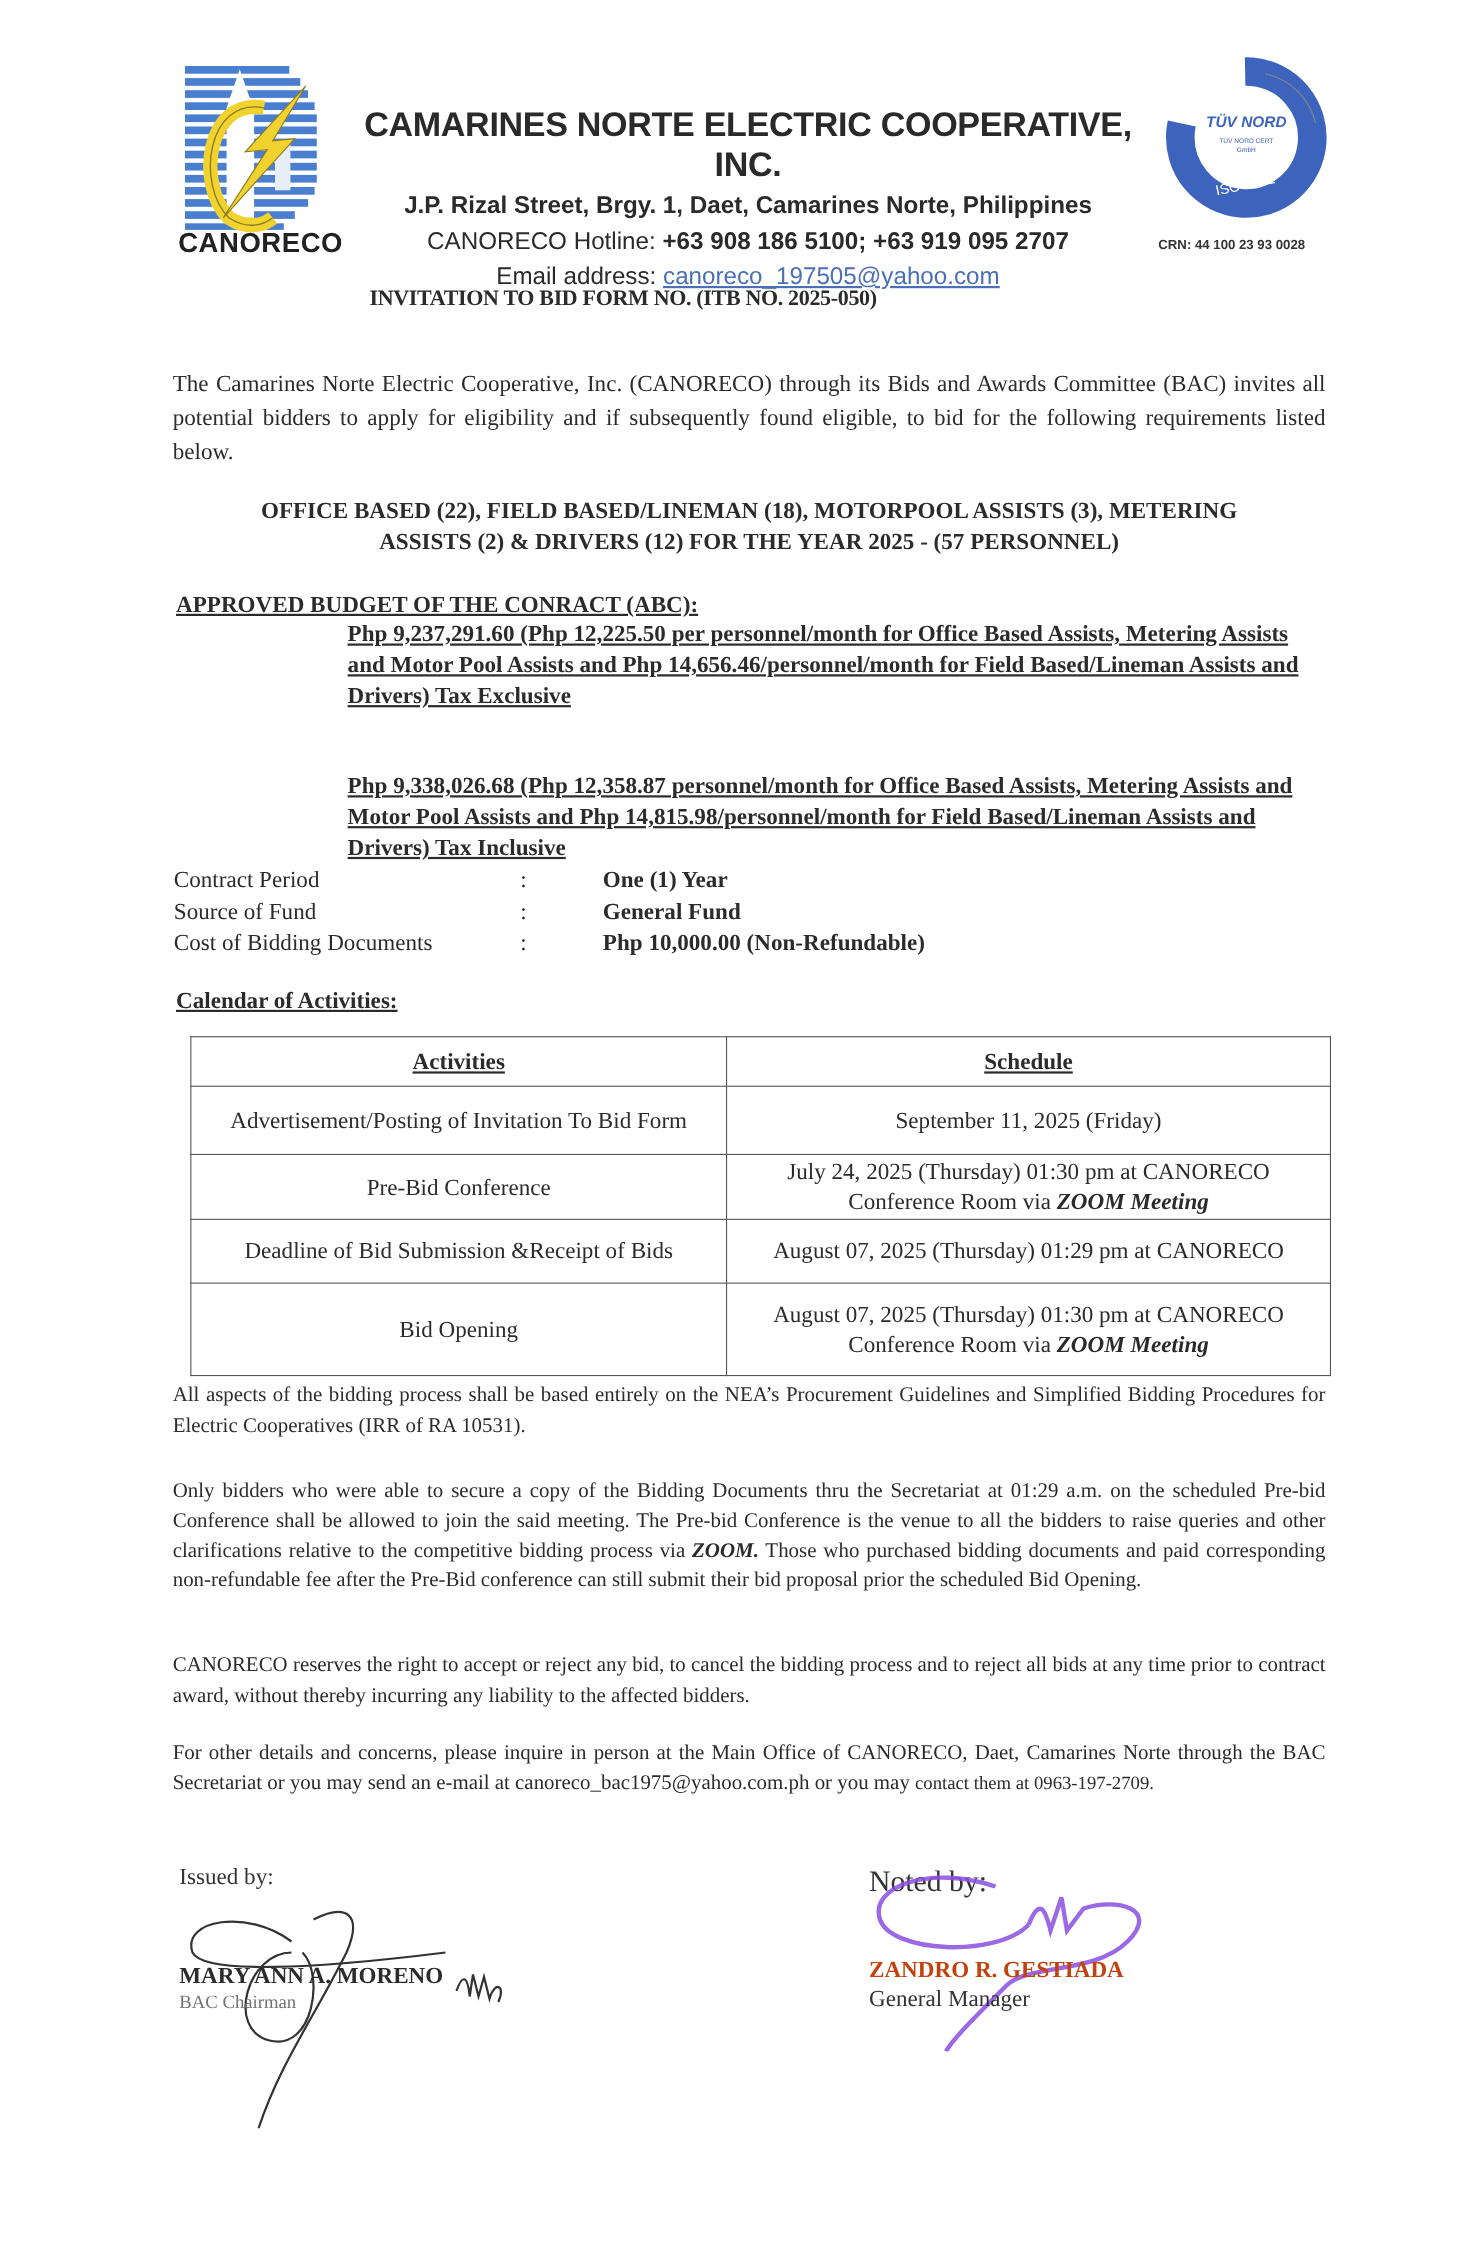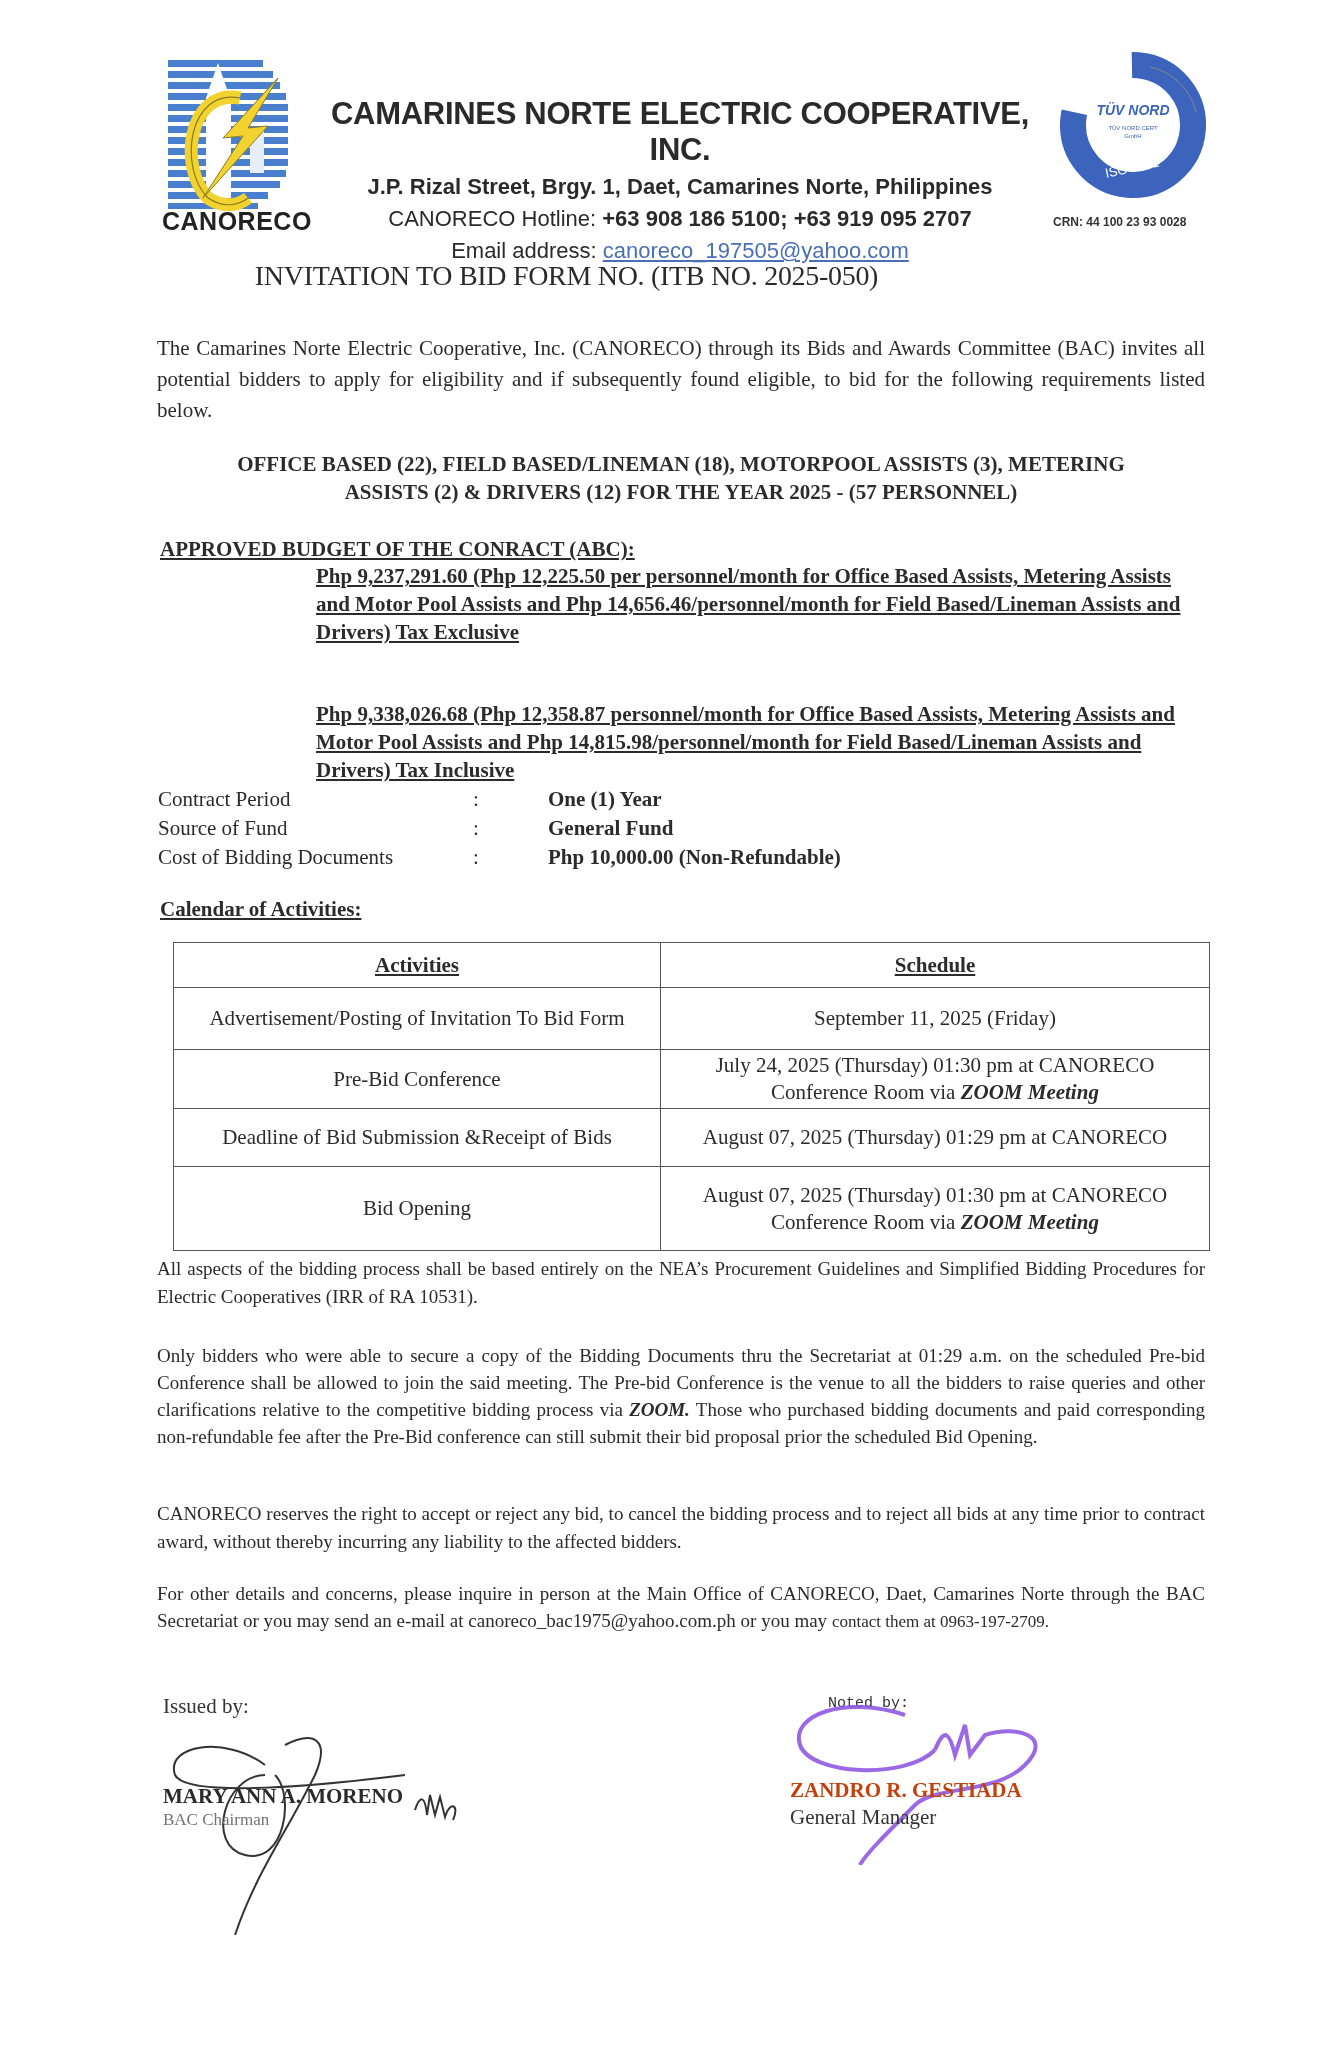--- a/index.html
+++ b/index.html
@@ -13,21 +13,21 @@
   .logo-text { left: 162px; top: 207px; font-size: 25px; font-weight: bold; letter-spacing: 0.5px; color: #222; }
   .org-block { left: 320px; top: 96px; width: 720px; text-align: center; }
   .org-name { font-size: 31px; font-weight: bold; color: #2a2a2a; letter-spacing: -0.3px; }
   .org-line { font-size: 22px; margin-top: 6px; color: #2a2a2a; }
   .org-line b { font-weight: bold; }
   .org-email { color: #4a6fb5; text-decoration: underline; }
   .cert { left: 1058px; top: 50px; width: 150px; height: 150px; }
   .crn { left: 1053px; top: 215px; font-size: 12px; font-weight: bold; color: #333; }
 
   
-  .title { left: 0; width: 1133px; top: 260px; text-align: center; font-size: 28px; font-weight: normal; color: #2b2b2b; letter-spacing: -0.3px; }
+  .title { left: 0; width: 1133px; top: 260px; text-align: center; font-size: 20px; font-weight: bold; color: #2b2b2b; letter-spacing: -0.3px; }
 
   .para { left: 157px; width: 1048px; font-size: 21px; line-height: 31px; text-align: justify; color: #2b2b2b; }
   .intro { top: 333px; }
   .req { left: 157px; width: 1048px; top: 450px; text-align: center; font-size: 21px; font-weight: bold; line-height: 28px; color: #2b2b2b; }
   .abc-head { left: 160px; top: 537px; font-size: 21px; font-weight: bold; text-decoration: underline; color: #2b2b2b; }
   .abc-item { left: 316px; width: 880px; font-size: 21px; font-weight: bold; text-decoration: underline; line-height: 28px; color: #2b2b2b; }
   .abc1 { top: 562px; }
   .abc2 { top: 700px; }
 
   .info { left: 158px; top: 785px; font-size: 21px; line-height: 29px; color: #2b2b2b; }
@@ -45,21 +45,21 @@
 
   .p-aspects { top: 1255px; font-size: 19px; line-height: 28px; }
   .p-only { top: 1342px; font-size: 19px; line-height: 27px; }
   .p-reserve { top: 1500px; font-size: 19px; line-height: 28px; }
   .p-other { top: 1580px; font-size: 19px; line-height: 27px; }
   .p-other .small { font-size: 17px; }
 
   .issued { left: 163px; top: 1694px; font-size: 21px; color: #333; }
   .issuer-name { left: 163px; top: 1784px; font-size: 21px; font-weight: bold; color: #2b2b2b; }
   .issuer-title { left: 163px; top: 1810px; font-size: 17px; color: #737373; }
-  .noted { left: 828px; top: 1695px; font-size: 15px; color: #333; font-family: Liberation Mono, monospace; }
+  .noted { left: 790px; top: 1695px; font-size: 27px; color: #333; }
   .noter-name { left: 790px; top: 1778px; font-size: 21px; font-weight: bold; color: #c2410c; }
   .noter-title { left: 790px; top: 1805px; font-size: 21px; color: #333; }
   .sig { pointer-events: none; }
 </style>
 </head>
 <body>
 
 <svg class="abs logo" viewBox="0 0 140 180">
   <g fill="#4a7fd0">
     <rect x="0" y="2" width="95" height="7"></rect>

